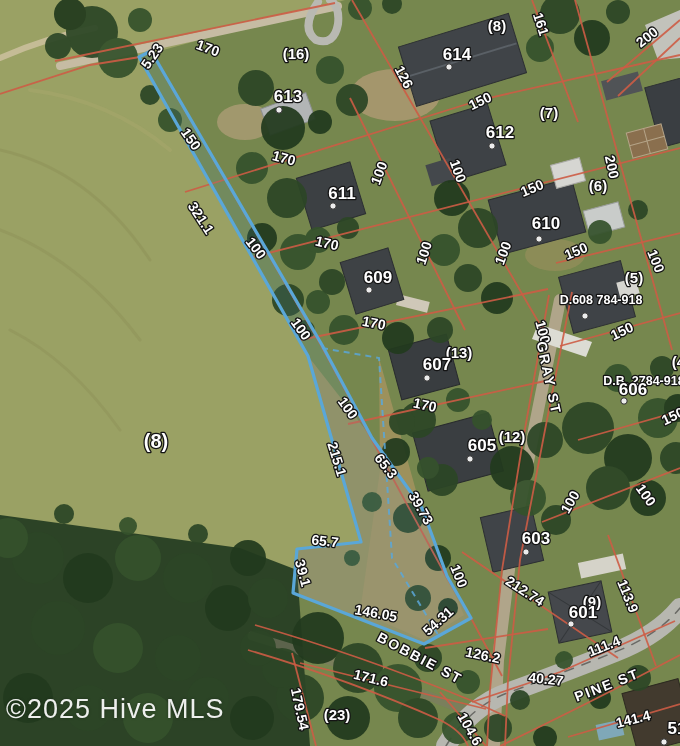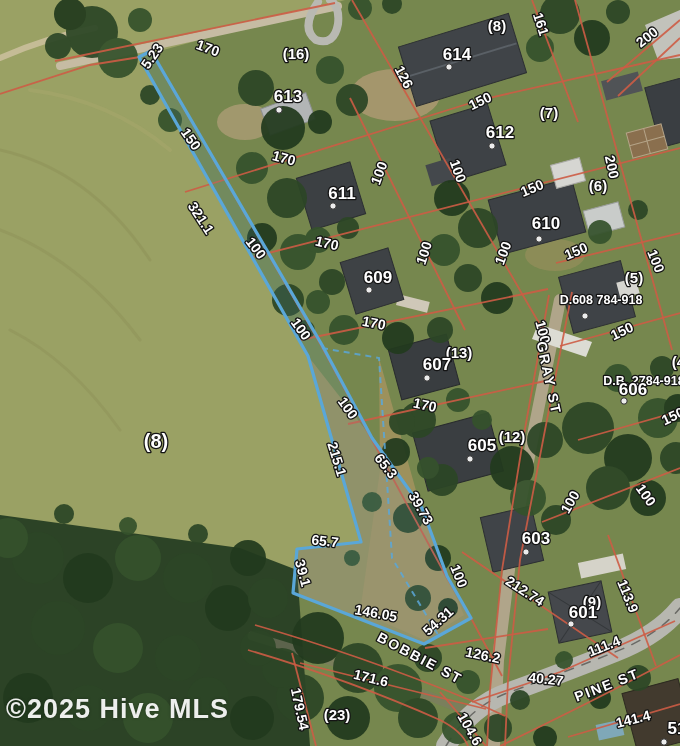--- a/index.html
+++ b/index.html
@@ -7,21 +7,21 @@
   #stage svg{display:block;}
   .lbl{font-family:"Liberation Sans",sans-serif;font-weight:bold;fill:#fff;stroke:#141414;stroke-width:2.6px;paint-order:stroke;stroke-linejoin:round;text-anchor:middle;}
   .dim{font-size:14px;}
   .parcel{font-size:17px;}
   .lot{font-size:15px;}
   .lot-large{font-size:20px;}
   .deed{font-size:12.5px;}
   .street{font-size:14px;letter-spacing:2px;}
   .pl{fill:none;stroke:#cd5c45;stroke-width:1.8;opacity:.9;}
   .road{fill:none;stroke-linecap:round;}
-  #watermark{position:absolute;left:6px;top:694px;font-size:27px;font-weight:bold;color:rgba(255,255,255,.92);letter-spacing:1px;text-shadow:0 0 3px rgba(0,0,0,.35);}
+  #watermark{position:absolute;left:6px;top:694px;font-size:27px;font-weight:normal;color:rgba(255,255,255,.92);letter-spacing:1px;text-shadow:0 0 3px rgba(0,0,0,.35);}
 </style>
 </head>
 <body>
 
 <div id="stage">
 <svg width="680" height="746" viewBox="0 0 680 746">
 
   <g>
     <rect x="0" y="0" width="680" height="746" fill="#76874e"></rect>
 

